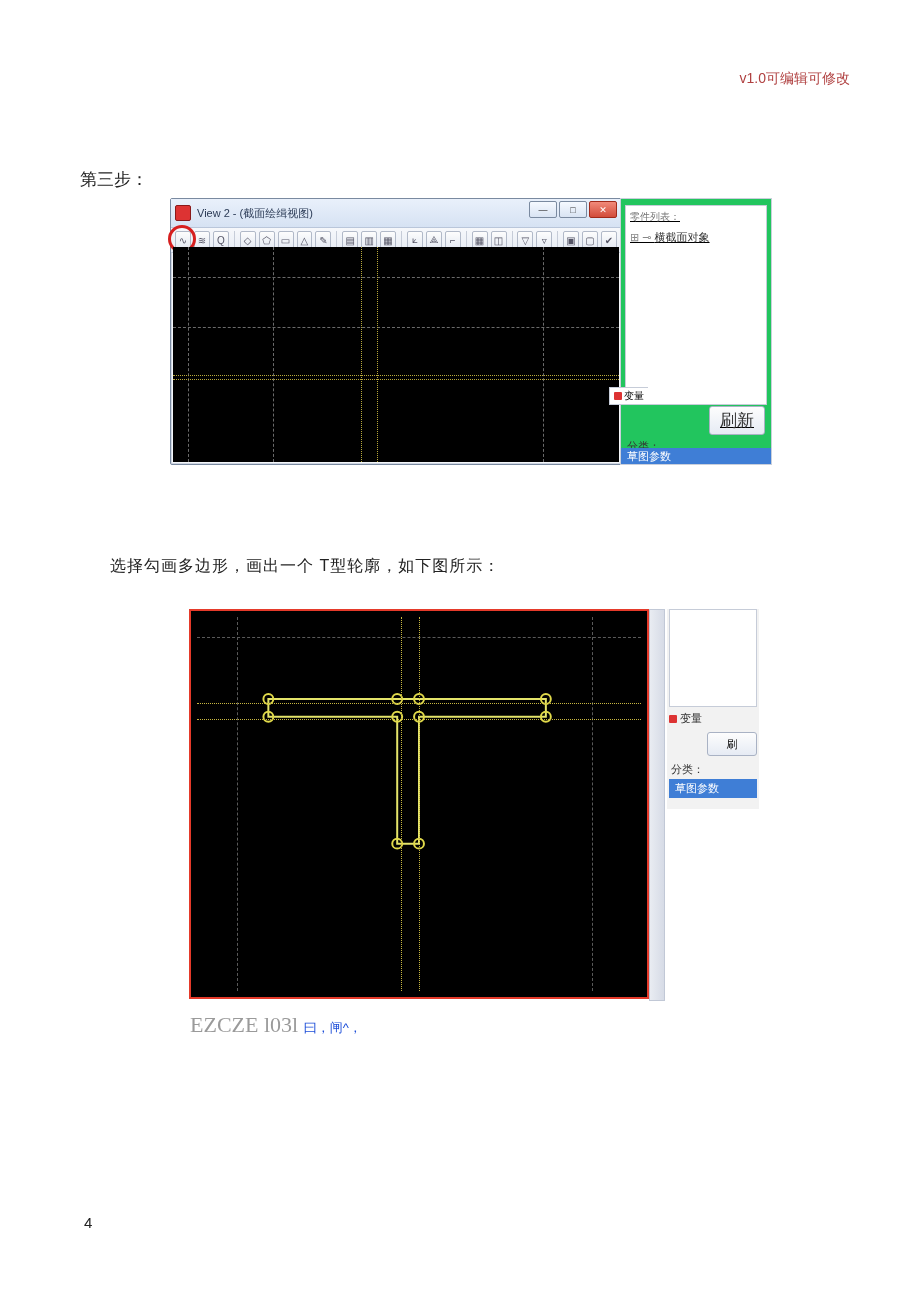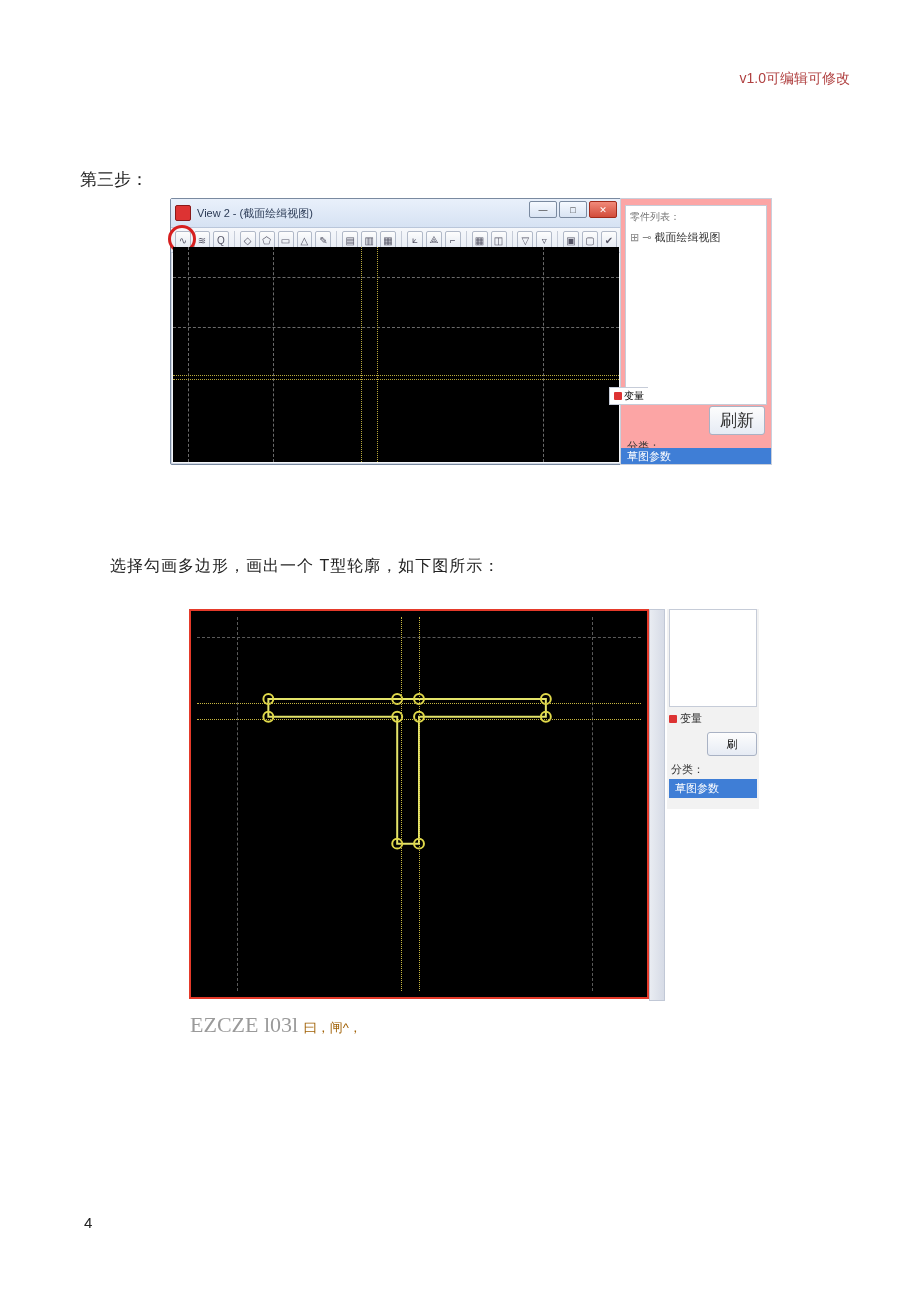--- a/index.html
+++ b/index.html
@@ -56,21 +56,21 @@
   .bottom-caption {
     position: absolute;
     top: 1012px;
     left: 190px;
     font-size: 22px;
     color: #9a9a9a;
     font-family: "Times New Roman", serif;
   }
   .bottom-caption .cjk {
     font-size: 13px;
-    color: #a16207;
+    color: #1d4ed8;
     font-family: Liberation Sans, sans-serif;
   }
   .page-num {
     position: absolute;
     left: 84px;
     bottom: 72px;
     font-size: 15px;
     color: #222;
   }
 
@@ -153,22 +153,23 @@
   }
   .dash-h { left:0; right:0; border-top: 1px dashed #6a6a6a; height:0;}
   .dash-v { top:0; bottom:0; border-left: 1px dashed #6a6a6a; width:0;}
   .dot-h  { position:absolute; left:0; right:0; border-top: 1px dotted #b8a83a; height:0;}
   .dot-v  { position:absolute; top:0; bottom:0; border-left: 1px dotted #b8a83a; width:0;}
 
   .sidepanel {
     position: absolute;
     left: 450px; top: 0;
     width: 150px; height: 265px;
-    background: #fca5a5;
+    background: #22c55e;
     border: 1px solid #c9cfdb;
+    text-decoration: underline;
   }
   .sidepanel .tree {
     background: #fff;
     margin: 6px 4px 0 4px;
     height: 190px;
     border: 1px solid #c6ccd8;
     font-size: 11px;
     color: #333;
     padding: 4px;
   }
@@ -330,21 +331,21 @@
         <div class="dash-h" style="top:80px"></div>
         <div class="dot-h" style="top:128px"></div>
         <div class="dot-h" style="top:132px"></div>
         <div class="dot-v" style="left:188px"></div>
         <div class="dot-v" style="left:204px"></div>
       </div>
     </div>
     <div class="sidepanel">
       <div class="tree">
         <div class="hdr">零件列表：</div>
-        <div class="item">截面绘缉视图</div>
+        <div class="item">横截面对象</div>
       </div>
       <div class="tab">
         <span class="reddot"></span>
         <span>变量</span>
       </div>
       <div class="rowline">
         <span class="btn">刷新</span>
       </div>
       <div class="rowline">
         <span>分类：</span>

